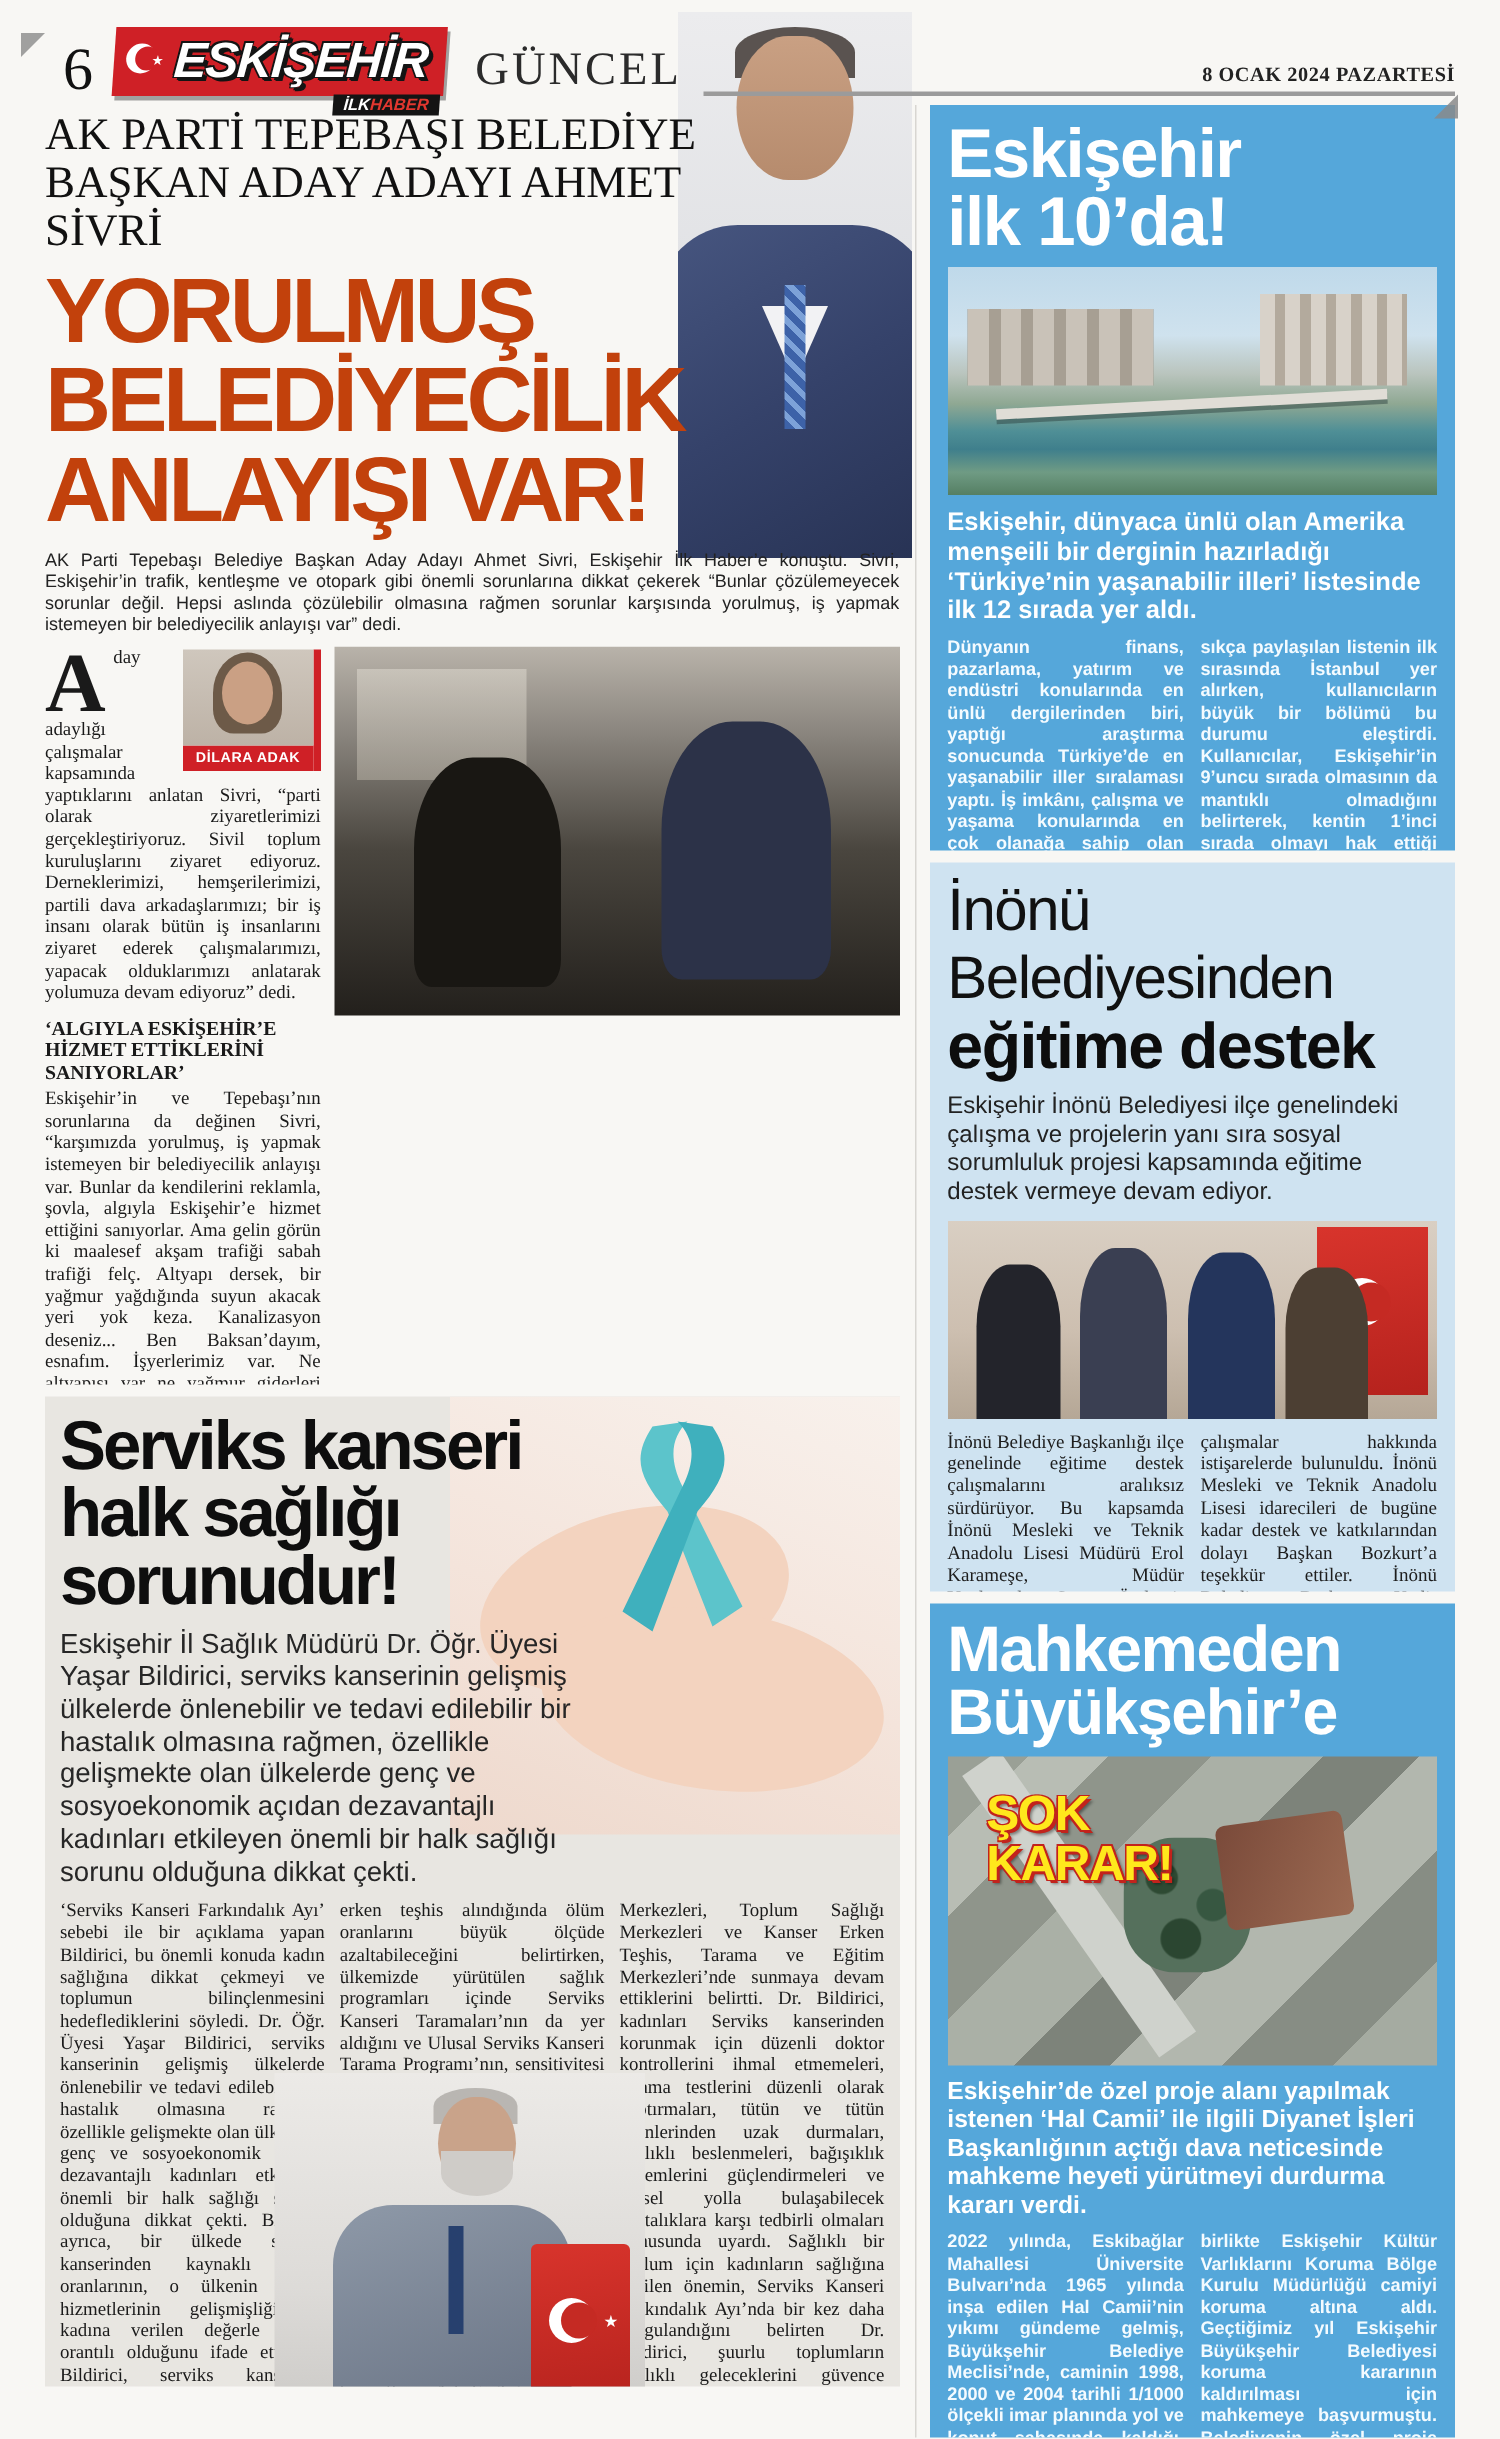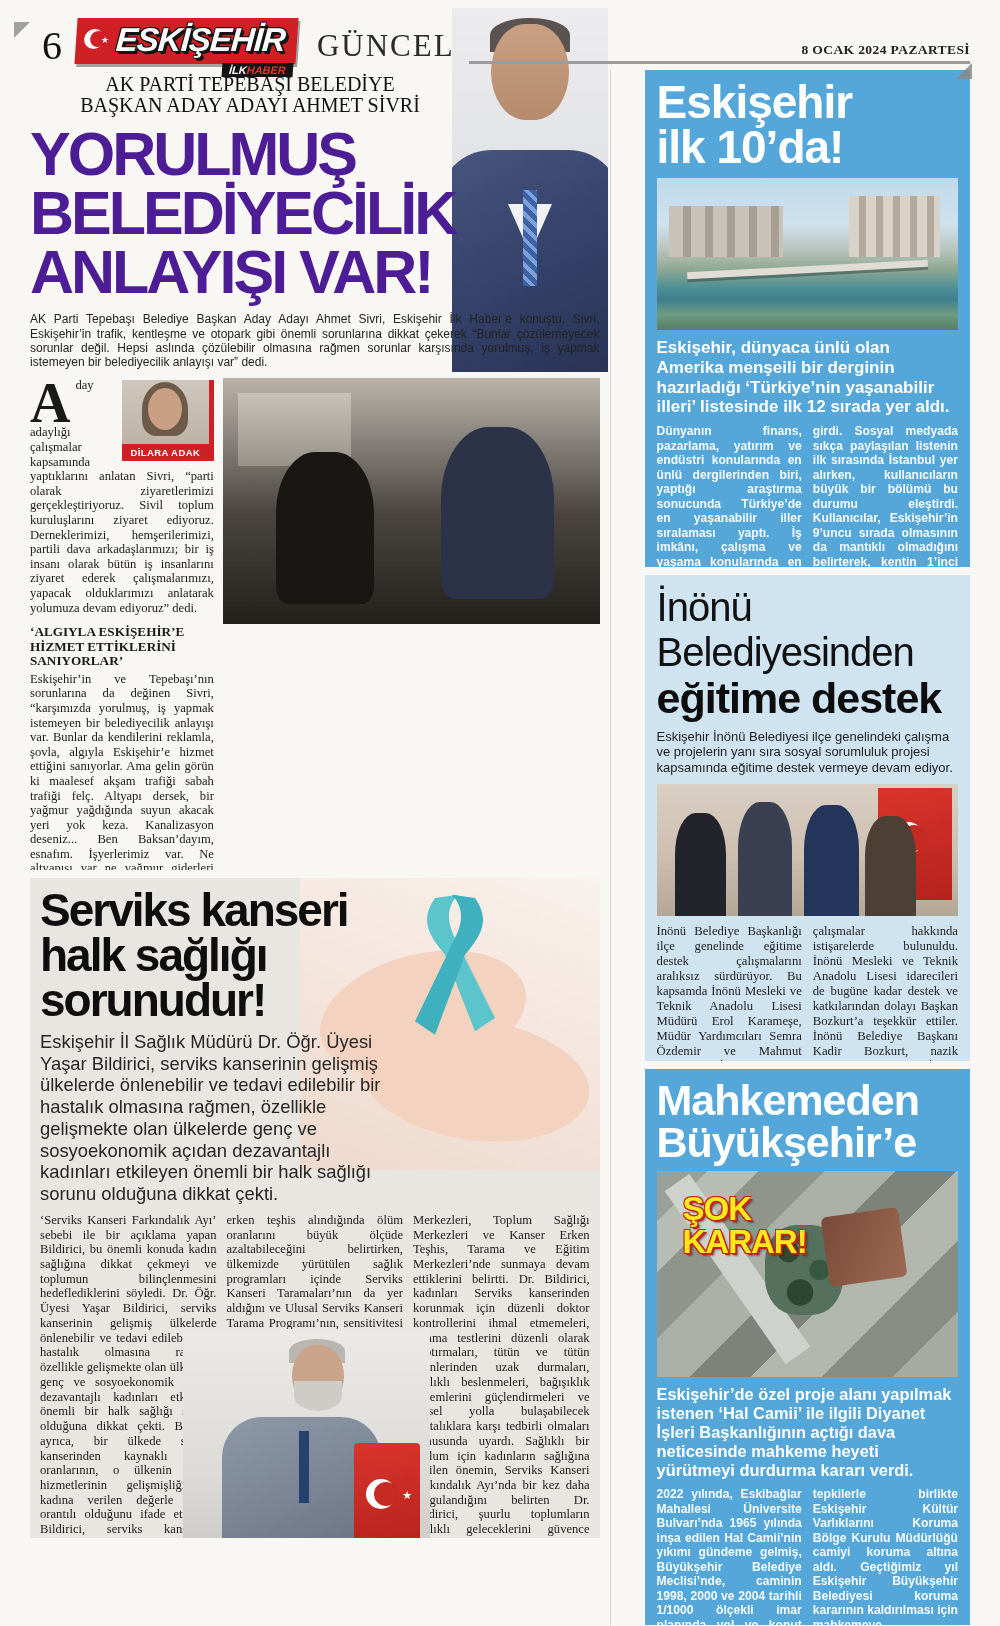--- a/index.html
+++ b/index.html
@@ -32,22 +32,22 @@
   .right { width:362px; border-left:1px solid #d8d6d1; padding-left:9px; display:flex; flex-direction:column; gap:8px; }
   
   .ma-photo { position:absolute; left:452px; top:8px; width:156px; height:364px; z-index:0; overflow:hidden;
     background:linear-gradient(180deg,#ececee 0%,#e2e3e6 45%,#cfd3d8 100%); }
   .ma-photo .head{position:absolute;top:16px;left:50%;transform:translateX(-50%);width:78px;height:96px;border-radius:46%/52%;background:linear-gradient(180deg,#c9a083,#b68b6d);}
   .ma-photo .hair{position:absolute;top:10px;left:50%;transform:translateX(-50%);width:80px;height:34px;border-radius:50% 50% 0 0;background:#5a5350;}
   .ma-photo .torso{position:absolute;bottom:-4px;left:-14px;right:-14px;height:226px;border-radius:54px 54px 0 0;background:linear-gradient(150deg,#475680 0%,#35426a 50%,#273253 100%);}
   .ma-photo .shirt{position:absolute;bottom:118px;left:50%;transform:translateX(-50%);width:0;height:0;border-left:22px solid transparent;border-right:22px solid transparent;border-top:50px solid #f2f2f4;}
   .ma-photo .tie{position:absolute;bottom:86px;left:50%;transform:translateX(-50%);width:14px;height:96px;background:repeating-linear-gradient(45deg,#3d62a8 0 5px,#7da2d8 5px 9px);}
   .ma-head { position:relative; z-index:2; }
-  .kicker { width:440px; text-align:center; font-size:20px; line-height:1.07; color:#111; padding-top:4px; }
-  .ma-headline { font-family:"Liberation Sans",sans-serif; font-weight:bold; font-size:61px; line-height:.97; letter-spacing:-3px; color:#4c1d95; margin-top:8px; }
+  .kicker { width:440px; font-size:30px; line-height:1.07; color:#111; padding-top:4px; }
+  .ma-headline { font-family:"Liberation Sans",sans-serif; font-weight:bold; font-size:61px; line-height:.97; letter-spacing:-3px; color:#c2410c; margin-top:8px; }
   .ma-lede { font-family:"Liberation Sans",sans-serif; font-size:12px; line-height:1.2; color:#232323; text-align:justify; margin:10px 0 8px 0; position:relative; z-index:2;}
   .ma-body { display:grid; grid-template-columns:1fr 1fr 1fr; gap:9px; font-size:12.6px; line-height:1.16; text-align:justify; height:492px; overflow:hidden; }
   .ma-sub { font-weight:bold; font-size:13.2px; line-height:1.1; margin:10px 0 3px 0; text-align:left; }
   .byline-card { float:right; width:92px; margin:2px 0 5px 7px; border-right:5px solid #cf2026; }
   .byline-photo { height:64px; background:linear-gradient(180deg,#cfc7bd 0%,#bdb2a6 100%); position:relative; overflow:hidden;}
   .byline-photo .bh{position:absolute;top:8px;left:50%;transform:translateX(-50%);width:34px;height:42px;border-radius:50%;background:#caa084;}
   .byline-photo .bhair{position:absolute;top:2px;left:50%;transform:translateX(-50%);width:46px;height:54px;border-radius:50% 50% 30% 30%;background:#6d5a48;z-index:-0;}
   .byline-name { background:#cf2026; color:#fff; font-family:"Liberation Sans",sans-serif; font-weight:bold; font-size:9.5px; text-align:center; padding:3px 1px; letter-spacing:.4px;}
   .dropcap { float:left; font-weight:bold; font-size:56px; line-height:.78; padding:4px 5px 0 0; }
   .iv-photo { grid-column:2/4; height:246px; margin-bottom:6px; position:relative; overflow:hidden;
@@ -73,35 +73,35 @@
   .sv-doctor .dhead{position:absolute;top:16px;left:44%;width:52px;height:62px;border-radius:48%/52%;background:#c9a38a;}
   .sv-doctor .dhair{position:absolute;top:10px;left:43%;width:56px;height:24px;border-radius:50% 50% 0 0;background:#b9b6b2;}
   .sv-doctor .dbeard{position:absolute;top:52px;left:45%;width:48px;height:30px;border-radius:0 0 50% 50%;background:#cfccc8;}
   .sv-doctor .dtorso{position:absolute;bottom:20px;left:16%;width:64%;height:130px;border-radius:40px 40px 0 0;background:linear-gradient(160deg,#8e99a8,#6a7485);}
   .sv-doctor .dtie{position:absolute;bottom:64px;left:47%;width:10px;height:72px;background:#27406e;}
   .sv-doctor .dflag{position:absolute;right:10px;bottom:14px;width:66px;height:110px;background:linear-gradient(170deg,#d8342c,#b5221d);border-radius:4px;}
   .sv-doctor .dflag .fc1{position:absolute;left:12px;top:36px;width:30px;height:30px;border-radius:50%;background:#fff;}
   .sv-doctor .dflag .fc2{position:absolute;left:20px;top:39px;width:24px;height:24px;border-radius:50%;background:#c52a23;}
   .sv-doctor .dflag .fst{position:absolute;right:8px;top:46px;color:#fff;font-size:11px;}
   
-  .card { padding:10px 12px; overflow:hidden;margin-left:25px; }
+  .card { padding:10px 12px; overflow:hidden; }
   .card-blue { background:#55a7da; color:#fff; }
   .card-light { background:#cfe3f1; color:#1c1c1c; }
   .cb-h { font-family:"Liberation Sans",sans-serif; font-weight:bold; font-size:46px; line-height:.98; letter-spacing:-1px; }
   .c1-photo { margin-top:8px; height:152px; position:relative; overflow:hidden;
     background:linear-gradient(180deg,#bfd9ea 0%,#cfe2ee 30%,#b9c4bd 47%,#8fa893 60%,#4f8f96 72%,#3f7f8c 80%,#6f9b84 90%,#557f63 100%); }
   .c1-photo .bld{position:absolute;left:4%;top:18%;width:38%;height:34%;background:repeating-linear-gradient(90deg,#c9c2b8 0 14px,#a79f93 14px 22px);}
   .c1-photo .bld2{position:absolute;right:6%;top:12%;width:30%;height:40%;background:repeating-linear-gradient(90deg,#d8d2c9 0 10px,#b3aa9d 10px 17px);}
   .c1-photo .bridge{position:absolute;left:10%;top:58%;width:80%;height:7px;background:#e0ddd6;transform:rotate(-3deg);box-shadow:0 3px 0 rgba(40,60,60,.45);}
   .cb-lede { font-family:"Liberation Sans",sans-serif; font-weight:bold; font-size:17px; line-height:1.16; margin-top:8px; }
   .cb-body { margin-top:7px; column-count:2; column-gap:11px; font-family:"Liberation Sans",sans-serif; font-weight:bold; font-size:12.1px; line-height:1.2; text-align:justify; color:#fdfdfd; }
   .card-blue .cb-body{ color:#f4fbff; }
   .il-h1 { font-family:"Liberation Sans",sans-serif; font-size:40px; letter-spacing:-1px; color:#111; }
   .il-h2 { font-family:"Liberation Sans",sans-serif; font-weight:bold; font-size:43px; letter-spacing:-1px; line-height:1; color:#0d0d0d; margin-top:2px;}
-  .il-lede { font-family:"Liberation Sans",sans-serif; font-size:13px; line-height:1.18; color:#222; margin-top:9px; }
+  .il-lede { font-family:"Liberation Sans",sans-serif; font-size:16px; line-height:1.18; color:#222; margin-top:9px; }
   .c2-photo { margin-top:9px; height:132px; position:relative; overflow:hidden;
     background:linear-gradient(180deg,#d9cfc3 0%,#cdbfb0 55%,#b5a796 100%); }
   .c2-photo .flag{position:absolute;right:6px;top:4px;width:74px;height:112px;background:linear-gradient(170deg,#d8342c,#b5221d);}
   .c2-photo .flag .fc1{position:absolute;left:14px;top:34px;width:32px;height:32px;border-radius:50%;background:#fff;}
   .c2-photo .flag .fc2{position:absolute;left:23px;top:37px;width:26px;height:26px;border-radius:50%;background:#c52a23;}
   .c2-photo .per{position:absolute;bottom:0;border-radius:40% 40% 0 0;}
   .c2-photo .pa{left:6%;width:17%;height:78%;background:#23242b;}
   .c2-photo .pb{left:27%;width:18%;height:86%;background:#3a3f52;}
   .c2-photo .pc{left:49%;width:18%;height:84%;background:#24355c;}
   .c2-photo .pd{left:69%;width:17%;height:76%;background:#4c3f33;}

